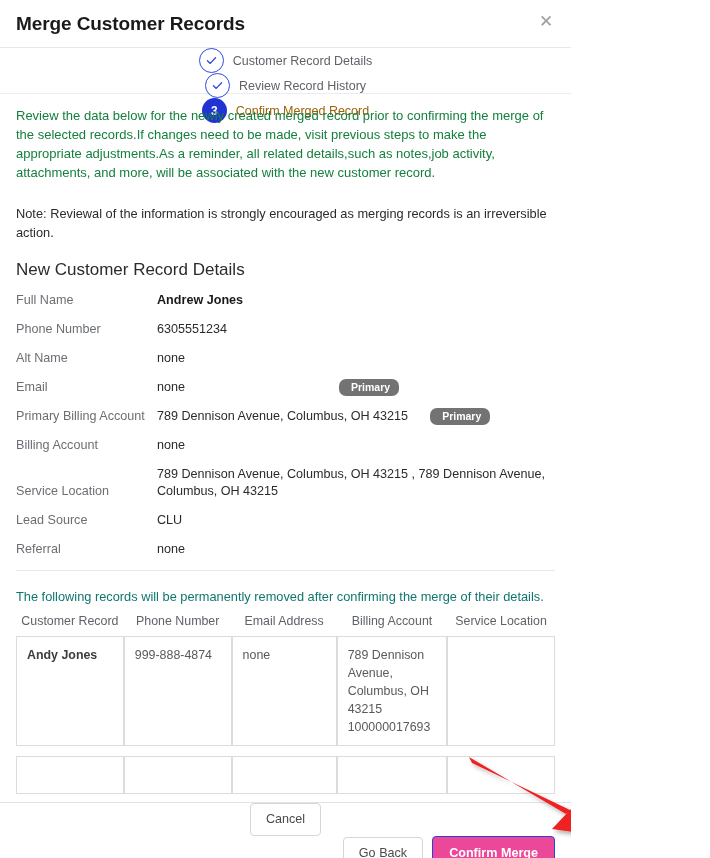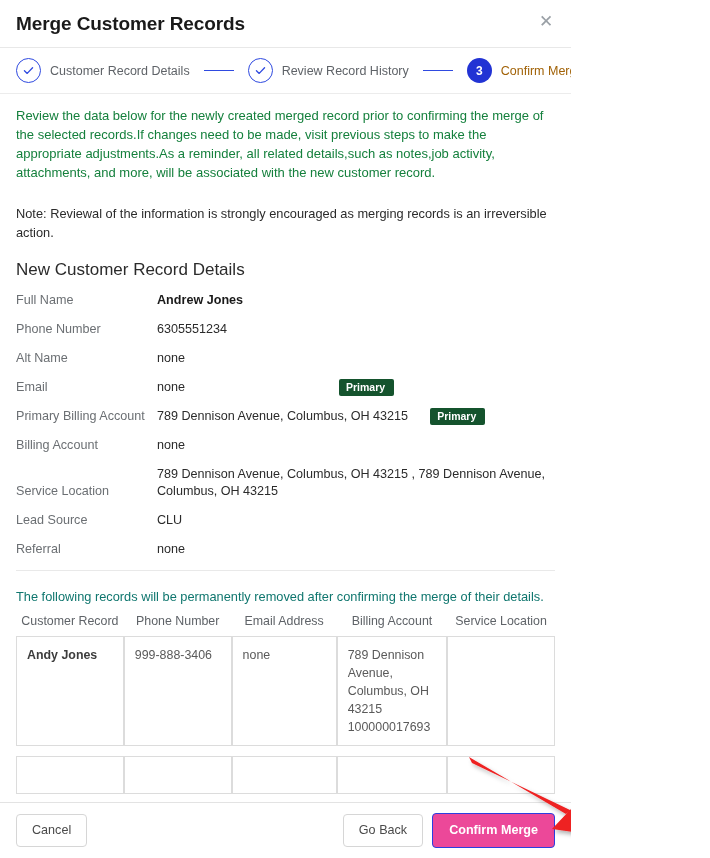--- a/index.html
+++ b/index.html
@@ -52,20 +52,21 @@
     font-family: "Liberation Sans", sans-serif;
   }
 
   
   .stepper {
     height: 46px;
     display: flex;
     align-items: center;
     padding: 0 16px;
     border-bottom: 1px solid #ececec;
+    flex-direction: column;
   }
   .step {
     display: flex;
     align-items: center;
     gap: 9px;
     flex: 0 0 auto;
   }
   .step-circle {
     width: 25px;
     height: 25px;
@@ -144,26 +145,26 @@
     font-size: 12.6px;
     color: #2b2b2b;
     line-height: 17px;
     flex: 0 1 auto;
   }
   .detail-value.bold { font-weight: bold; color: #1a1a1a; }
   .badge-primary {
     display: inline-flex;
     align-items: center;
     justify-content: center;
-    background: #14532d;
+    background: #737373;
     color: #ffffff;
     font-size: 10.5px;
     font-weight: bold;
-    border-radius: 2px;
-    padding: 2px 9px 3px 7px;
+    border-radius: 7px;
+    padding: 2px 9px 3px 12px;
     line-height: 12px;
     white-space: nowrap;
     vertical-align: middle;
   }
   .badge-slot-email { margin-left: 154px; }
   .badge-slot-billing { margin-left: 22px; }
 
   .divider {
     height: 1px;
     background: #e9e9e9;
@@ -214,20 +215,21 @@
   .modal-footer {
     position: absolute;
     left: 0;
     right: 0;
     bottom: 0;
     height: 56px;
     border-top: 1px solid #e3e3e3;
     display: flex;
     align-items: center;
     padding: 0 16px;
+    flex-direction: column;
   }
   .btn {
     font-family: "Liberation Sans", sans-serif;
     font-size: 12.6px;
     border-radius: 4px;
     cursor: pointer;
     line-height: 1;
   }
   .btn-secondary {
     background: #ffffff;
@@ -375,21 +377,21 @@
           <th>Customer Record</th>
           <th>Phone Number</th>
           <th>Email Address</th>
           <th>Billing Account</th>
           <th>Service Location</th>
         </tr>
       </thead>
       <tbody>
         <tr class="row-tall">
           <td class="name">Andy Jones</td>
-          <td>999-888-3406</td>
+          <td>999-888-4874</td>
           <td>none</td>
           <td>789 Dennison Avenue, Columbus, OH 43215 100000017693</td>
           <td></td>
         </tr>
         <tr class="spacer">
           <td></td>
             <td></td>
             <td></td>
             <td></td>
             <td></td>

